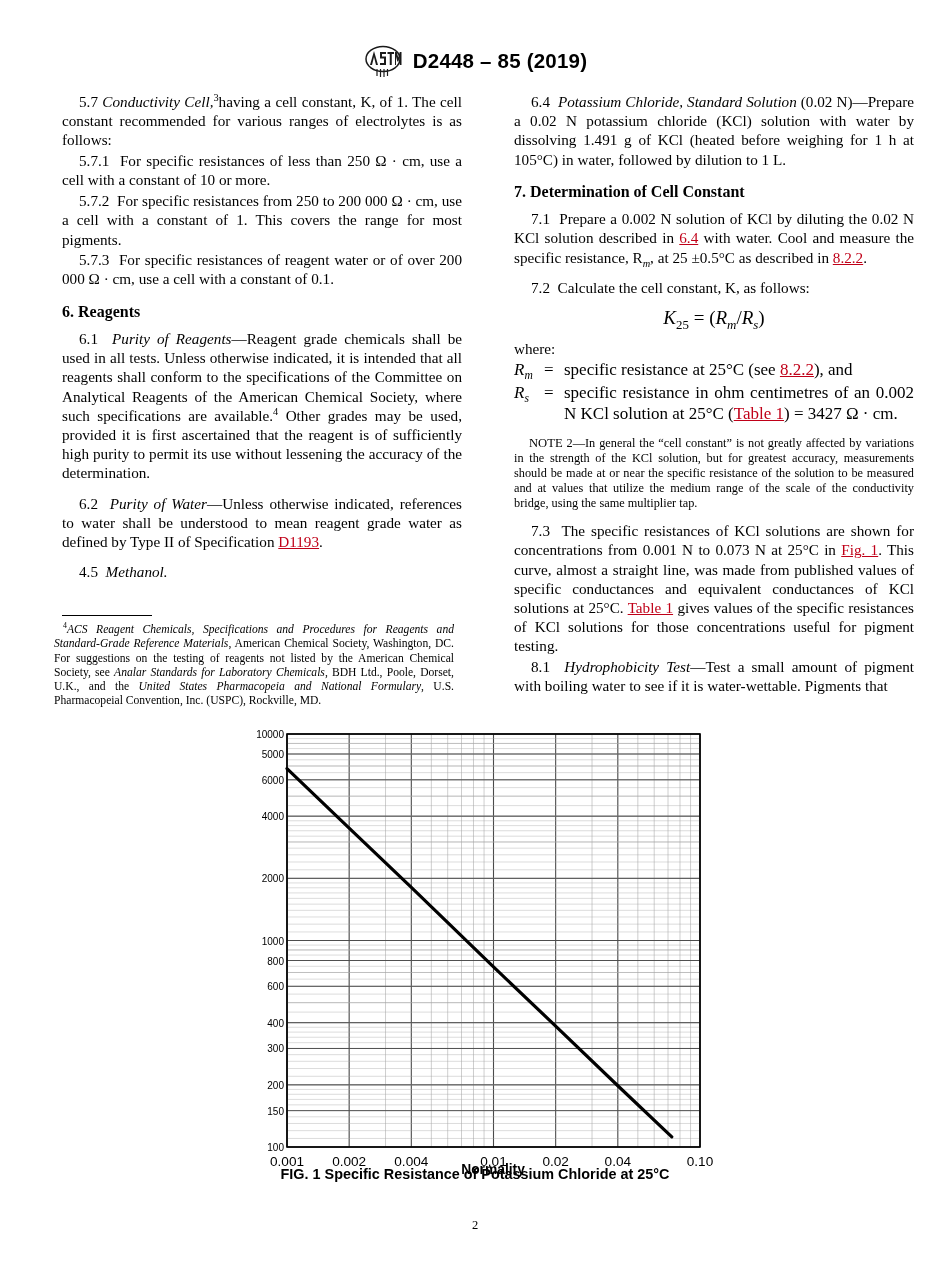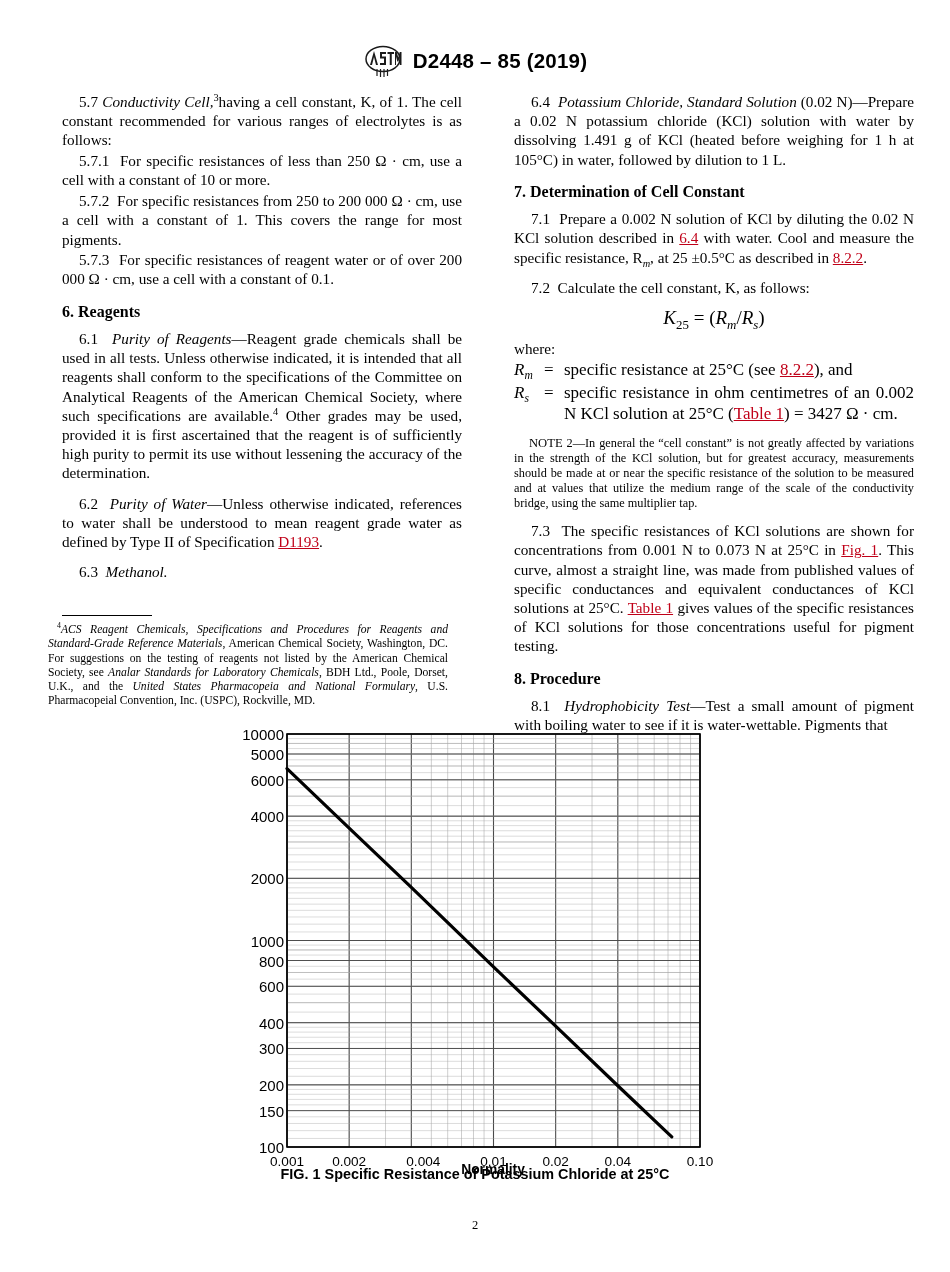--- a/index.html
+++ b/index.html
@@ -116,21 +116,21 @@
   
   .footnote-rule {
     position: absolute;
     left: 62px;
     top: 615px;
     width: 90px;
     border-top: 1px solid #000;
   }
   .footnote {
     position: absolute;
-    left: 48px;
+    left: 54px;
     top: 623px;
     width: 400px;
     font-size: 11.6px;
     line-height: 1.23;
     text-align: justify;
     text-indent: 9px;
   }
 
   
   .figure {
@@ -141,21 +141,21 @@
   }
   .fig-inner {
     position: relative;
     width: 950px;
     height: 500px;
   }
   .ytick {
     position: absolute;
     right: 0;
     font-family: "Liberation Sans", sans-serif;
-    font-size: 15px;
+    font-size: 10px;
     text-align: left;
     white-space: nowrap;
     transform: translateY(-50%);
   }
   .ytick-wrap {
     position: absolute;
     left: 248px;
     top: 0;
     width: 36px;
     height: 1px;
@@ -229,21 +229,21 @@
     <p class="para"><span>5.7.2</span>&nbsp; <span>For specific resistances from 250 to 200  000 Ω · cm, use a cell with a constant of 1. This covers the range for most pigments.</span></p>
 
     <p class="para"><span>5.7.3</span>&nbsp; <span>For specific resistances of reagent water or of over 200  000 Ω · cm, use a cell with a constant of 0.1.</span></p>
 
     <p class="sec-head">6.  Reagents</p>
 
     <p class="para"><span>6.1</span>&nbsp; <i>Purity of Reagents</i><span>—Reagent grade chemicals shall be used in all tests. Unless otherwise indicated, it is intended that all reagents shall conform to the specifications of the Committee on Analytical Reagents of the American Chemical Society, where such specifications are available.</span><span class="sup">4</span><span> Other grades may be used, provided it is first ascertained that the reagent is of sufficiently high purity to permit its use without lessening the accuracy of the determination.</span></p>
 
     <p class="para gap-top"><span>6.2</span>&nbsp; <i>Purity of Water</i><span>—Unless otherwise indicated, references to water shall be understood to mean reagent grade water as defined by Type II of Specification </span><a class="ref" href="#">D1193</a><span>.</span></p>
 
-    <p class="para gap-top"><span>6.3</span>&nbsp; <i>Methanol.</i></p>
+    <p class="para gap-top"><span>4.5</span>&nbsp; <i>Methanol.</i></p>
   </div>
 
   <div class="footnote-rule"></div>
   <div class="footnote">
     <span class="sup">4</span><i>ACS Reagent Chemicals, Specifications and Procedures for Reagents and Standard-Grade Reference Materials</i><span>, American Chemical Society, Washington, DC. For suggestions on the testing of reagents not listed by the American Chemical Society, see </span><i>Analar Standards for Laboratory Chemicals</i><span>, BDH Ltd., Poole, Dorset, U.K., and the </span><i>United States Pharmacopeia and National Formulary</i><span>, U.S. Pharmacopeial Convention, Inc. (USPC), Rockville, MD.</span>
   </div>
 
   <div class="col col-right">
 
     <p class="para"><span>6.4</span>&nbsp; <i>Potassium Chloride, Standard Solution</i><span> (0.02 N)—Prepare a 0.02 N potassium chloride (KCl) solution with water by dissolving 1.491 g of KCl (heated before weighing for 1 h at 105°C) in water, followed by dilution to 1 L.</span></p>
@@ -267,21 +267,20 @@
 
       <div><i>R</i><span class="sub"><i>s</i></span></div>
       <div>=</div>
       <div class="def-body"><span>specific resistance in ohm centimetres of an 0.002 N KCl solution at 25°C (</span><a class="ref" href="#">Table 1</a><span>) = 3427 Ω · cm.</span></div>
     </div>
 
     <p class="note"><span class="smallcaps">NOTE</span><span> 2</span><span>—In general the “cell constant” is not greatly affected by variations in the strength of the KCl solution, but for greatest accuracy, measurements should be made at or near the specific resistance of the solution to be measured and at values that utilize the medium range of the scale of the conductivity bridge, using the same multiplier tap.</span></p>
 
     <p class="para"><span>7.3</span>&nbsp; <span>The specific resistances of KCl solutions are shown for concentrations from 0.001 N to 0.073 N at 25°C in </span><a class="ref" href="#">Fig. 1</a><span>. This curve, almost a straight line, was made from published values of specific conductances and equivalent conductances of KCl solutions at 25°C. </span><a class="ref" href="#">Table 1</a><span> gives values of the specific resistances of KCl solutions for those concentrations useful for pigment testing.</span></p>
 
-    <p class="sec-head">8.  Procedure</p>
 
     <p class="para"><span>8.1</span>&nbsp; <i>Hydrophobicity Test</i><span>—Test a small amount of pigment with boiling water to see if it is water-wettable. Pigments that</span></p>
   </div>
 
   <div class="figure">
     <div class="fig-inner">
 
       <svg id="chart-svg" width="950" height="500" viewBox="0 0 950 500" style="position:absolute;left:0;top:0;">
           <rect x="287" y="16" width="413" height="413" fill="#ffffff"></rect>
           <line x1="287" y1="16" x2="287" y2="429" stroke="#4a4a4a" stroke-width="1.1"></line>
@@ -451,21 +450,21 @@
           <div class="ytick-wrap" style="top: 392.637px;">
             <div class="ytick">150</div>
           </div>
           <div class="ytick-wrap" style="top: 429px;">
             <div class="ytick">100</div>
           </div>
         </div>
       <div id="xtick-layer">
           <div class="xtick" style="left: 287px; top: 436px;">0.001</div>
           <div class="xtick" style="left: 349.163px; top: 436px;">0.002</div>
-          <div class="xtick" style="left: 411.325px; top: 436px; margin-left: 12px;">0.004</div>
+          <div class="xtick" style="left: 411.325px; top: 436px;">0.004</div>
           <div class="xtick" style="left: 493.5px; top: 436px;">0.01</div>
           <div class="xtick" style="left: 555.663px; top: 436px;">0.02</div>
           <div class="xtick" style="left: 617.825px; top: 436px;">0.04</div>
           <div class="xtick" style="left: 700px; top: 436px;">0.10</div>
         </div>
 
       <div class="xlabel" style="top:444px;">Normality</div>
       <div class="fig-caption" style="top:448px;">FIG. 1 Specific Resistance of Potassium Chloride at 25°C</div>
     </div>
   </div>

